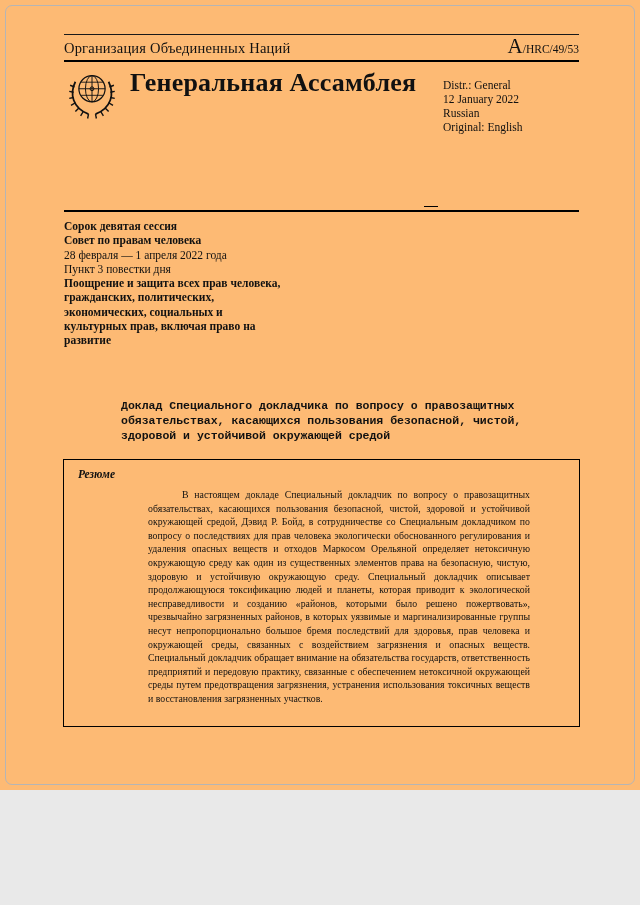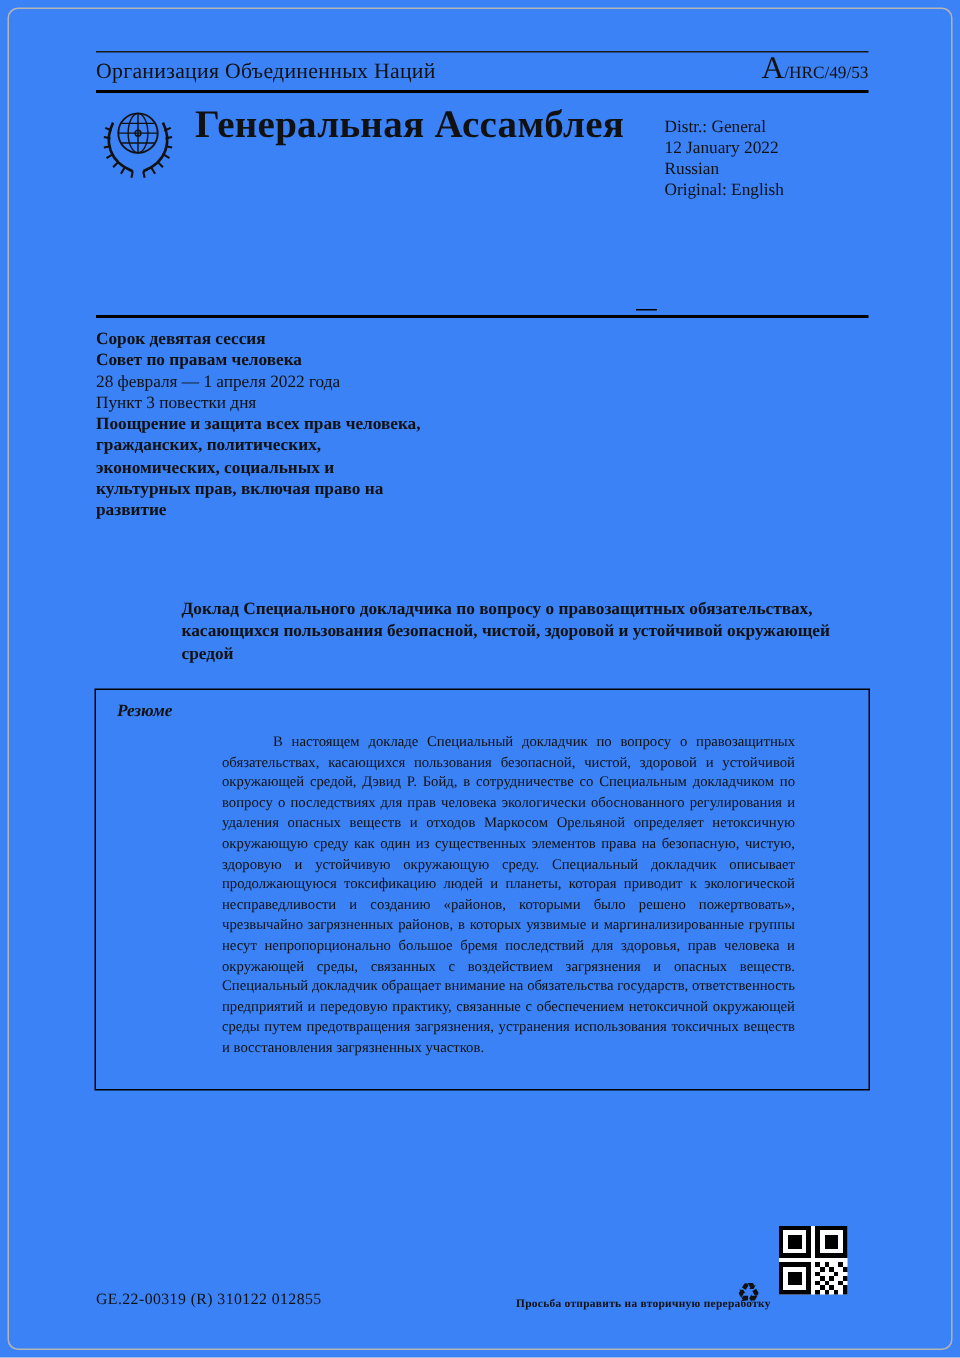--- a/index.html
+++ b/index.html
@@ -1,17 +1,17 @@
 <!DOCTYPE html>
 <html><head>
 <meta charset="utf-8">
 <style>
   html,body{margin:0;padding:0;background:#e9e9e9;}
   .page{
-    position:relative;width:640px;height:905px;background:#3b82f6;
+    position:relative;width:640px;height:790px;background:#fdba74;
     font-family:"Liberation Serif","DejaVu Serif",serif;color:#111;
     overflow:hidden;margin:0 auto;
   }
   .frame{position:absolute;inset:5px;border:1px solid #b5b5b5;border-radius:7px;pointer-events:none;}
 
   .topline{position:absolute;left:64px;right:61px;top:34px;border-top:1px solid #1a1a1a;}
   .hdr-row{position:absolute;left:64px;right:61px;top:37px;display:flex;justify-content:space-between;align-items:flex-end;height:20px;}
   .org-name{font-size:14.5px;letter-spacing:0.2px;}
   .doc-symbol{white-space:nowrap;}
   .big-a{font-size:21px;line-height:1;}
@@ -24,21 +24,21 @@
 
   .tickline{position:absolute;left:424px;top:206px;width:14px;border-top:1px solid #000;}
   .thickline2{position:absolute;left:64px;right:61px;top:210px;border-top:2.5px solid #000;}
 
   .council{position:absolute;left:64px;top:219px;width:250px;font-size:11.5px;line-height:14.3px;}
   .council div{margin:0;}
   .bold{font-weight:bold;}
   .agenda-title{font-weight:bold;width:218px;margin-top:0;}
 
   .report-title{position:absolute;left:121px;top:344px;width:432px;font-size:13.8px;font-weight:bold;line-height:18px;margin:0;}
-  .report-subtitle{position:absolute;left:121px;top:399px;width:448px;font-size:11.5px;font-weight:bold;line-height:14.8px;margin:0;}
+  .report-subtitle{position:absolute;left:121px;top:399px;width:448px;font-size:11.5px;font-weight:bold;line-height:14.8px;margin:0;font-family:Liberation Mono, monospace;}
 
   .summary-box{position:absolute;left:63px;right:60px;top:459px;border:1px solid #000;padding:8px 0 20px 0;}
   .summary-head{font-style:italic;font-size:11.5px;margin:0 0 0 14px;font-weight:bold;}
   .summary-body{margin:8px 49px 0 84px;font-size:9.8px;line-height:13.6px;text-align:justify;text-indent:34px;}
 
   .ge-code{position:absolute;left:64px;top:861px;font-size:10.5px;letter-spacing:0.3px;}
   .recycle-note{position:absolute;left:344px;top:864px;font-size:7.6px;font-weight:bold;letter-spacing:0.2px;}
   .recycle-glyph{position:absolute;left:491px;top:852px;font-size:18px;font-family:"DejaVu Sans",sans-serif;}
   .qr{position:absolute;left:519px;top:817px;width:46px;height:46px;}
 </style>

